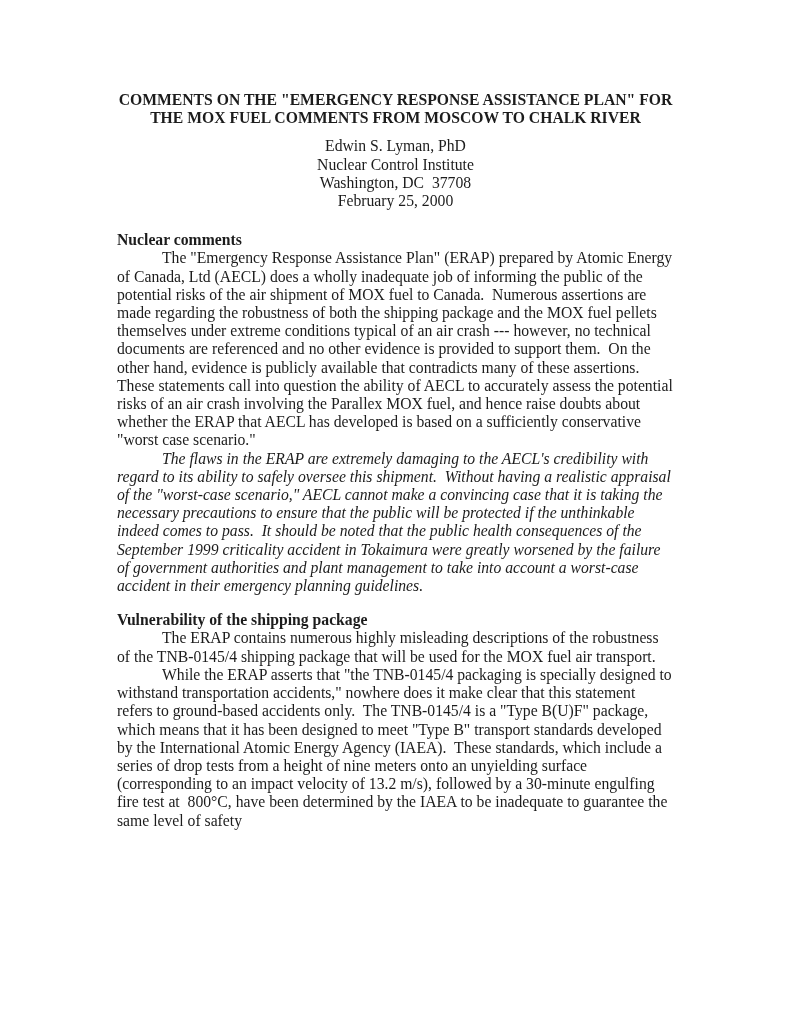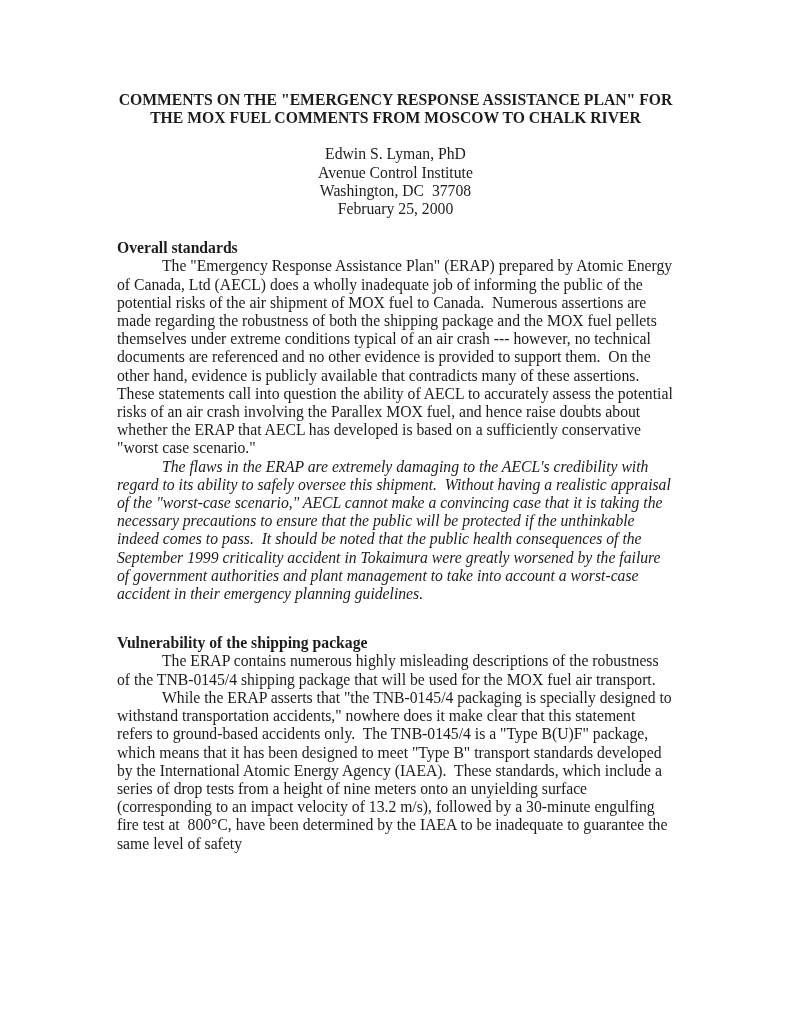--- a/index.html
+++ b/index.html
@@ -26,32 +26,32 @@
     width: 557px;
     margin-left: 117px;
   }
   .doc-title {
     font-weight: bold;
     text-align: center;
     white-space: pre-wrap;
   }
   .author-block {
     text-align: center;
-    margin-top: 18px;
+    margin-top: 10px;
     white-space: pre-wrap;
   }
   .section-heading {
     font-weight: bold;
     white-space: pre-wrap;
   }
   .heading-overall {
     margin-top: 21px;
   }
   .heading-vulnerability {
-    margin-top: 31px;
+    margin-top: 16px;
   }
   p.para {
     margin: 0;
     white-space: pre-wrap;
     text-indent: 45px;
     text-align: left;
   }
   .p1 { margin-top: 16px; }
   .p2 { margin-top: 16px; font-style: italic; }
   .p3 { margin-top: 21px; }
@@ -59,23 +59,23 @@
   .underline { }
 </style>
 </head>
 <body>
 
 <div class="page">
   <div class="content">
 
     <div class="doc-title"><div>COMMENTS ON THE "EMERGENCY RESPONSE ASSISTANCE PLAN" FOR</div><div>THE MOX FUEL COMMENTS FROM MOSCOW TO CHALK RIVER</div></div>
 
-    <div class="author-block"><div>Edwin S. Lyman, PhD</div><div>Avenue Control Institute</div><div>Washington, DC  37708</div><div>February 25, 2000</div></div>
+    <div class="author-block"><div>Edwin S. Lyman, PhD</div><div>Nuclear Control Institute</div><div>Washington, DC  37708</div><div>February 25, 2000</div></div>
 
-    <div class="section-heading heading-overall">Overall standards</div>
+    <div class="section-heading heading-overall">Nuclear comments</div>
 
     <p class="para p1">The "Emergency Response Assistance Plan" (ERAP) prepared by Atomic Energy of Canada, Ltd (AECL) does a wholly inadequate job of informing the public of the potential risks of the air shipment of MOX fuel to Canada.  Numerous assertions are made regarding the robustness of both the shipping package and the MOX fuel pellets themselves under extreme conditions typical of an air crash --- however, no technical documents are referenced and no other evidence is provided to support them.  On the other hand, evidence is publicly available that contradicts many of these assertions. These statements call into question the ability of AECL to accurately assess the potential risks of an air crash involving the Parallex MOX fuel, and hence raise doubts about whether the ERAP that AECL has developed is based on a sufficiently conservative "worst case scenario."</p>
 
     <p class="para p2">The flaws in the ERAP are extremely damaging to the AECL's credibility with regard to its ability to safely oversee this shipment.  Without having a realistic appraisal of the "worst-case scenario," AECL cannot make a convincing case that it is taking the necessary precautions to ensure that the public will be protected if the unthinkable indeed comes to pass.  It should be noted that the public health consequences of the September 1999 criticality accident in Tokaimura were greatly worsened by the failure of government authorities and plant management to take into account a worst-case accident in their emergency planning guidelines.</p>
 
     <div class="section-heading heading-vulnerability">Vulnerability of the shipping package</div>
 
     <p class="para p3">The ERAP contains numerous highly misleading descriptions of the robustness of the TNB-0145/4 shipping package that will be used for the MOX fuel air transport.</p>
 
     <p class="para p4"><span>While the ERAP asserts that "the TNB-0145/4 packaging is specially designed to withstand transportation accidents," nowhere does it make clear that this statement refers to </span><span class="underline">ground-based accidents only</span><span>.  The TNB-0145/4 is a "Type B(U)F" package, which means that it has been designed to meet "Type B" transport standards developed by the International Atomic Energy Agency (IAEA).  These standards, which include a series of drop tests from a height of nine meters onto an unyielding surface (corresponding to an impact velocity of 13.2 m/s), followed by a 30-minute engulfing fire test at  800°C, have been determined by the IAEA to be inadequate to guarantee the same level of safety</span></p>

